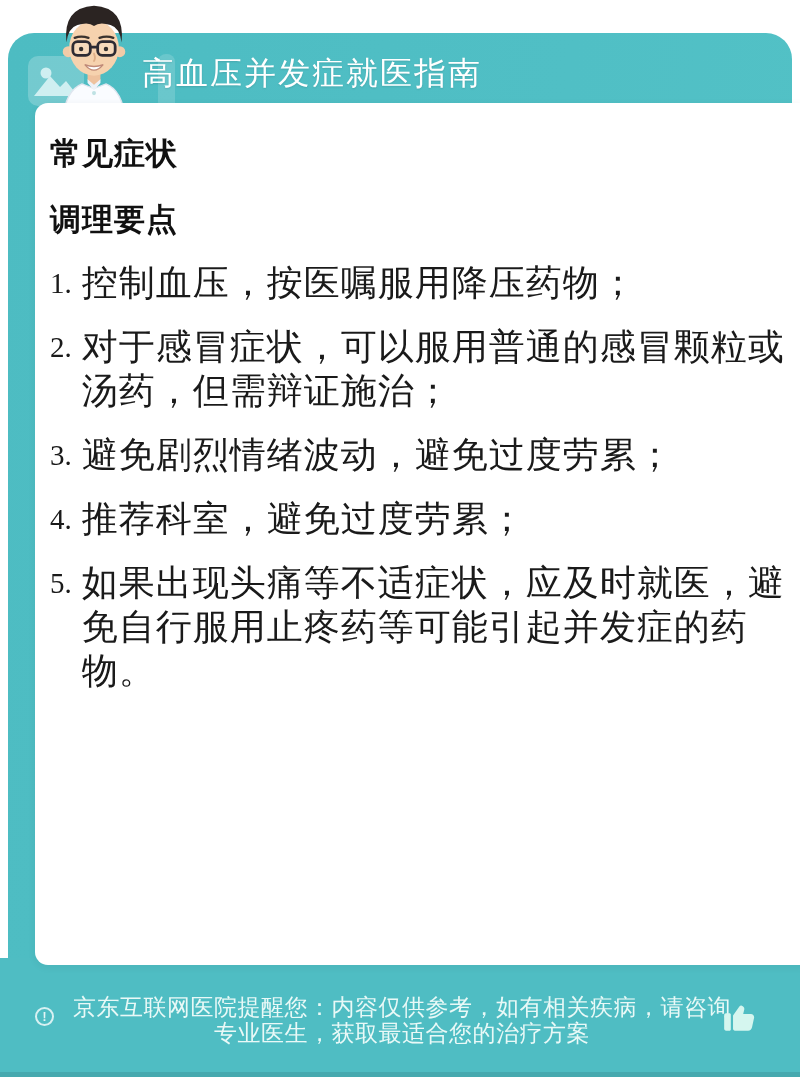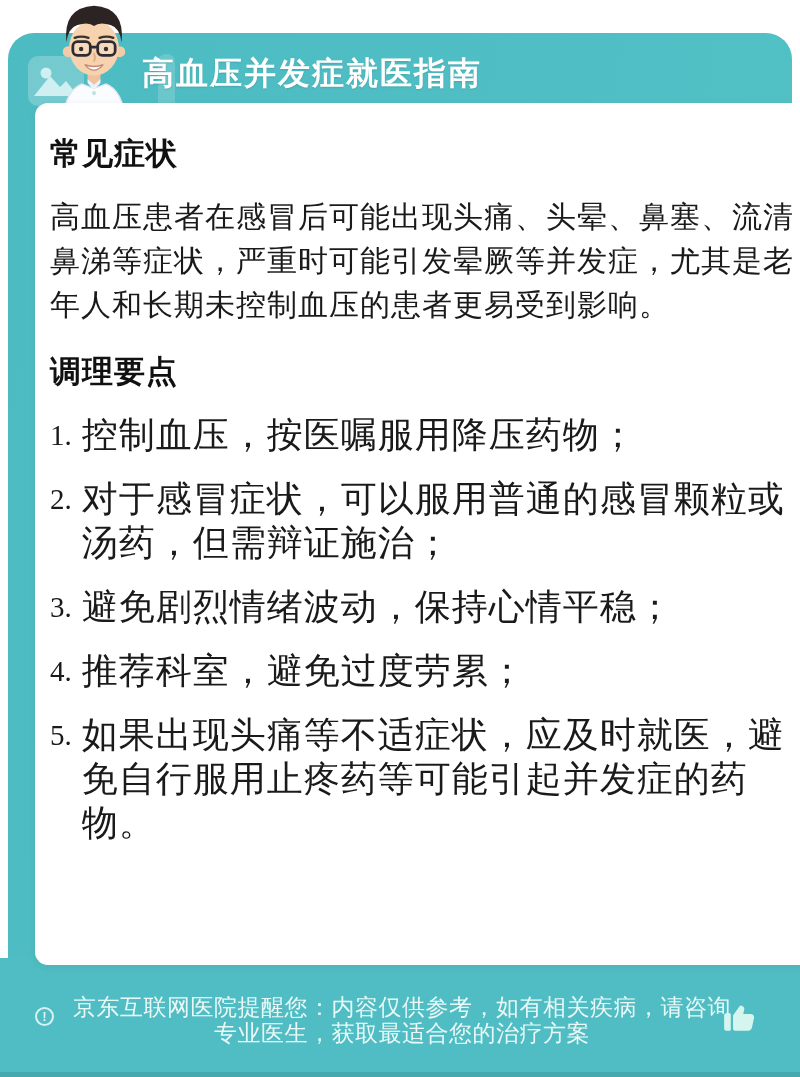--- a/index.html
+++ b/index.html
@@ -19,21 +19,21 @@
     position:absolute; left:0; top:958px; width:800px; height:119px;
     background:#4fbdc3;
   }
   .bottom-edge {
     position:absolute; left:0; top:1072px; width:800px; height:5px;
     background:rgba(0,0,0,0.10);
   }
   
   .header-title {
     position:absolute; left:142px; top:52px; width:560px;
-    font-size:32px; font-weight:bold; color:#ffffff; letter-spacing:2px;
+    font-size:32px; font-weight:normal; color:#ffffff; letter-spacing:2px;
     text-shadow:0 1px 2px rgba(0,0,0,0.12); white-space:nowrap;
   }
   .photo-badge {
     position:absolute; left:28px; top:56px; width:56px; height:50px;
     background:rgba(255,255,255,0.22); border-radius:10px;
   }
   .deco-bar {
     position:absolute; left:158px; top:54px; width:17px; height:57px;
     background:rgba(255,255,255,0.16); border-radius:8px;
   }
@@ -125,36 +125,35 @@
     <path d="M50 58 Q52 63 50 66" stroke="#dfae87" stroke-width="2" fill="none" stroke-linecap="round"></path>
     <path d="M40 70 Q50 82 60 70 Q50 74 40 70 Z" fill="#ffffff" stroke="#c08a77" stroke-width="1.5"></path>
   </svg>
 </div>
 
 <div class="header-title">高血压并发症就医指南</div>
 
 <div class="card">
 
   <div class="section-heading">常见症状</div>
-  <div class="body-text">高血压患者在感冒后可能出现头痛、头晕、鼻塞、流清鼻涕等症状，严重时可能引发晕厥等并发症，尤其是老年人和长期未控制血压的患者更易受到影响。</div>
 
 
   <div class="section-heading">调理要点</div>
 
   <div class="list-item">
     <span class="list-num">1.</span>
     <span class="list-text">控制血压，按医嘱服用降压药物；</span>
   </div>
   <div class="list-item">
     <span class="list-num">2.</span>
     <span class="list-text">对于感冒症状，可以服用普通的感冒颗粒或汤药，但需辩证施治；</span>
   </div>
   <div class="list-item">
     <span class="list-num">3.</span>
-    <span class="list-text">避免剧烈情绪波动，保持心情平稳；</span>
+    <span class="list-text">避免剧烈情绪波动，避免过度劳累；</span>
   </div>
   <div class="list-item">
     <span class="list-num">4.</span>
     <span class="list-text">推荐科室，避免过度劳累；</span>
   </div>
   <div class="list-item">
     <span class="list-num">5.</span>
     <span class="list-text">如果出现头痛等不适症状，应及时就医，避免自行服用止疼药等可能引起并发症的药物。</span>
   </div>
 

